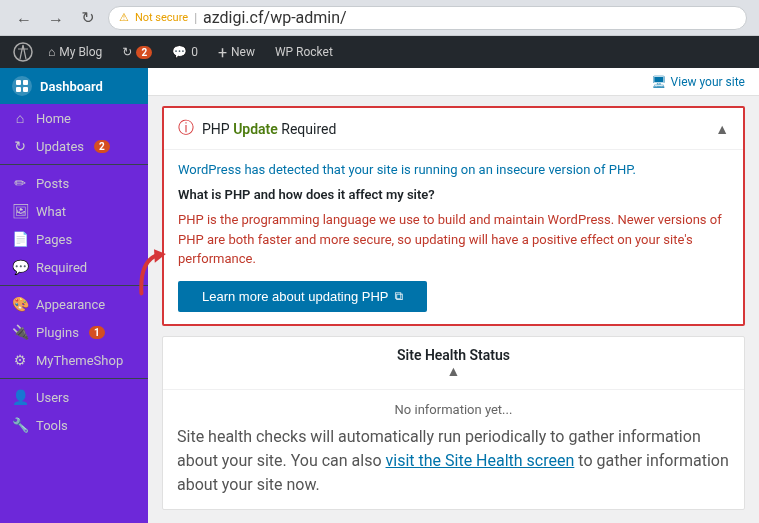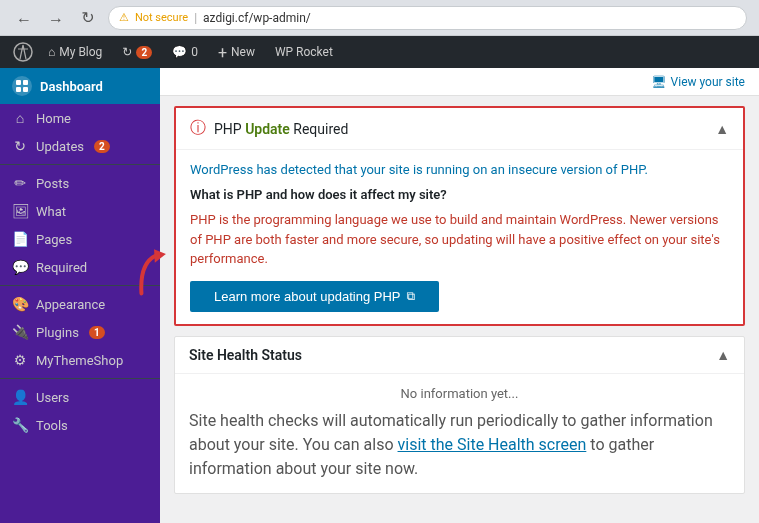--- a/index.html
+++ b/index.html
@@ -29,21 +29,21 @@
       border-radius: 12px;
       display: flex;
       align-items: center;
       padding: 0 10px;
       gap: 6px;
       font-size: 12px;
       color: #333;
     }
     .lock-icon { color: #e8a000; font-size: 11px; }
     .not-secure { color: #e8a000; font-size: 11px; }
-    .address-text { color: #333; font-size: 12px; }
+    .address-text { color: #333; font-size: 16px; }
 
     
     .wp-admin-bar {
       background: #23282d;
       height: 32px;
       display: flex;
       align-items: center;
       padding: 0 8px;
       gap: 0;
     }
@@ -72,22 +72,22 @@
     .admin-bar-plus { font-size: 16px; }
 
     
     .wp-main {
       display: flex;
       height: calc(523px - 36px - 32px);
     }
 
     
     .sidebar {
-      width: 160px;
-      background: #4c1d95;
+      width: 148px;
+      background: #6d28d9;
       color: #ccc;
       flex-shrink: 0;
       overflow: hidden;
     }
     .sidebar-dashboard {
       background: #0073aa;
       display: flex;
       align-items: center;
       gap: 8px;
       padding: 8px 12px;
@@ -223,20 +223,21 @@
       background: #fff;
       border: 1px solid #e0e0e0;
       border-radius: 2px;
     }
     .site-health-header {
       display: flex;
       align-items: center;
       justify-content: space-between;
       padding: 10px 14px;
       border-bottom: 1px solid #f0f0f1;
+      flex-direction: column;
     }
     .site-health-title {
       font-size: 14px;
       font-weight: 600;
       color: #1d2327;
     }
     .site-health-body {
       padding: 12px 14px;
       text-align: center;
     }

